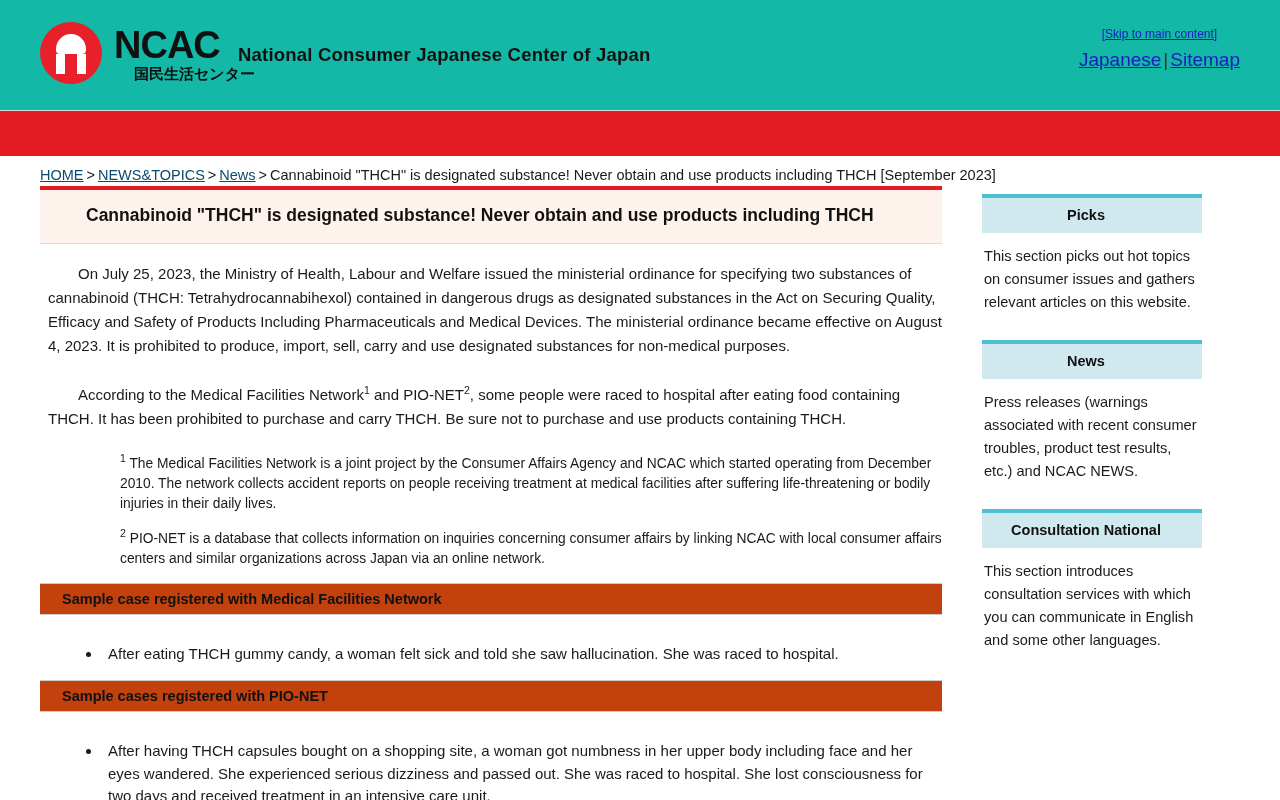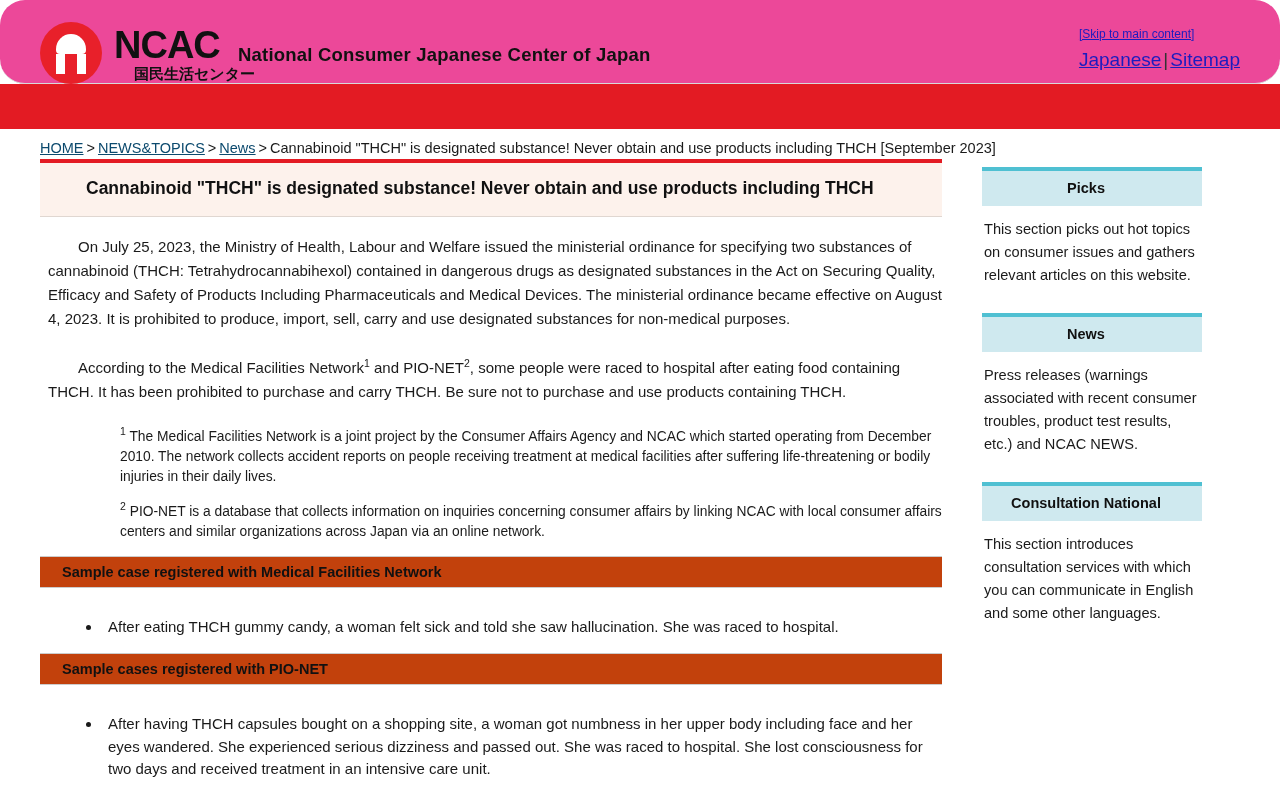--- a/index.html
+++ b/index.html
@@ -10,24 +10,23 @@
     height: 800px;
     overflow: hidden;
     background: #ffffff;
     font-family: "Liberation Sans", sans-serif;
     color: #1a1a1a;
   }
 
   
   .site-header {
     position: relative;
-    height: 84px;
+    height: 111px;
     border-bottom: 1px solid #d9d9d9;
-    background: #ec4899;
-    border-radius: 25px;
+    background: #14b8a6;
   }
   .logo-block {
     position: absolute;
     left: 40px;
     top: 22px;
     display: flex;
     align-items: center;
   }
   .logo-mark {
     width: 62px;
@@ -83,21 +82,21 @@
     top: 44px;
     font-size: 18.5px;
     font-weight: bold;
     color: #111111;
     letter-spacing: 0.2px;
   }
   .header-links {
     position: absolute;
     right: 40px;
     top: 26px;
-    text-align: left;
+    text-align: center;
     font-size: 13.5px;
   }
   .skip-link {
     color: #1c1cbf;
     text-decoration: underline;
     font-size: 12px;
     display: inline-block;
   }
   .lang-links {
     margin-top: 8px;

